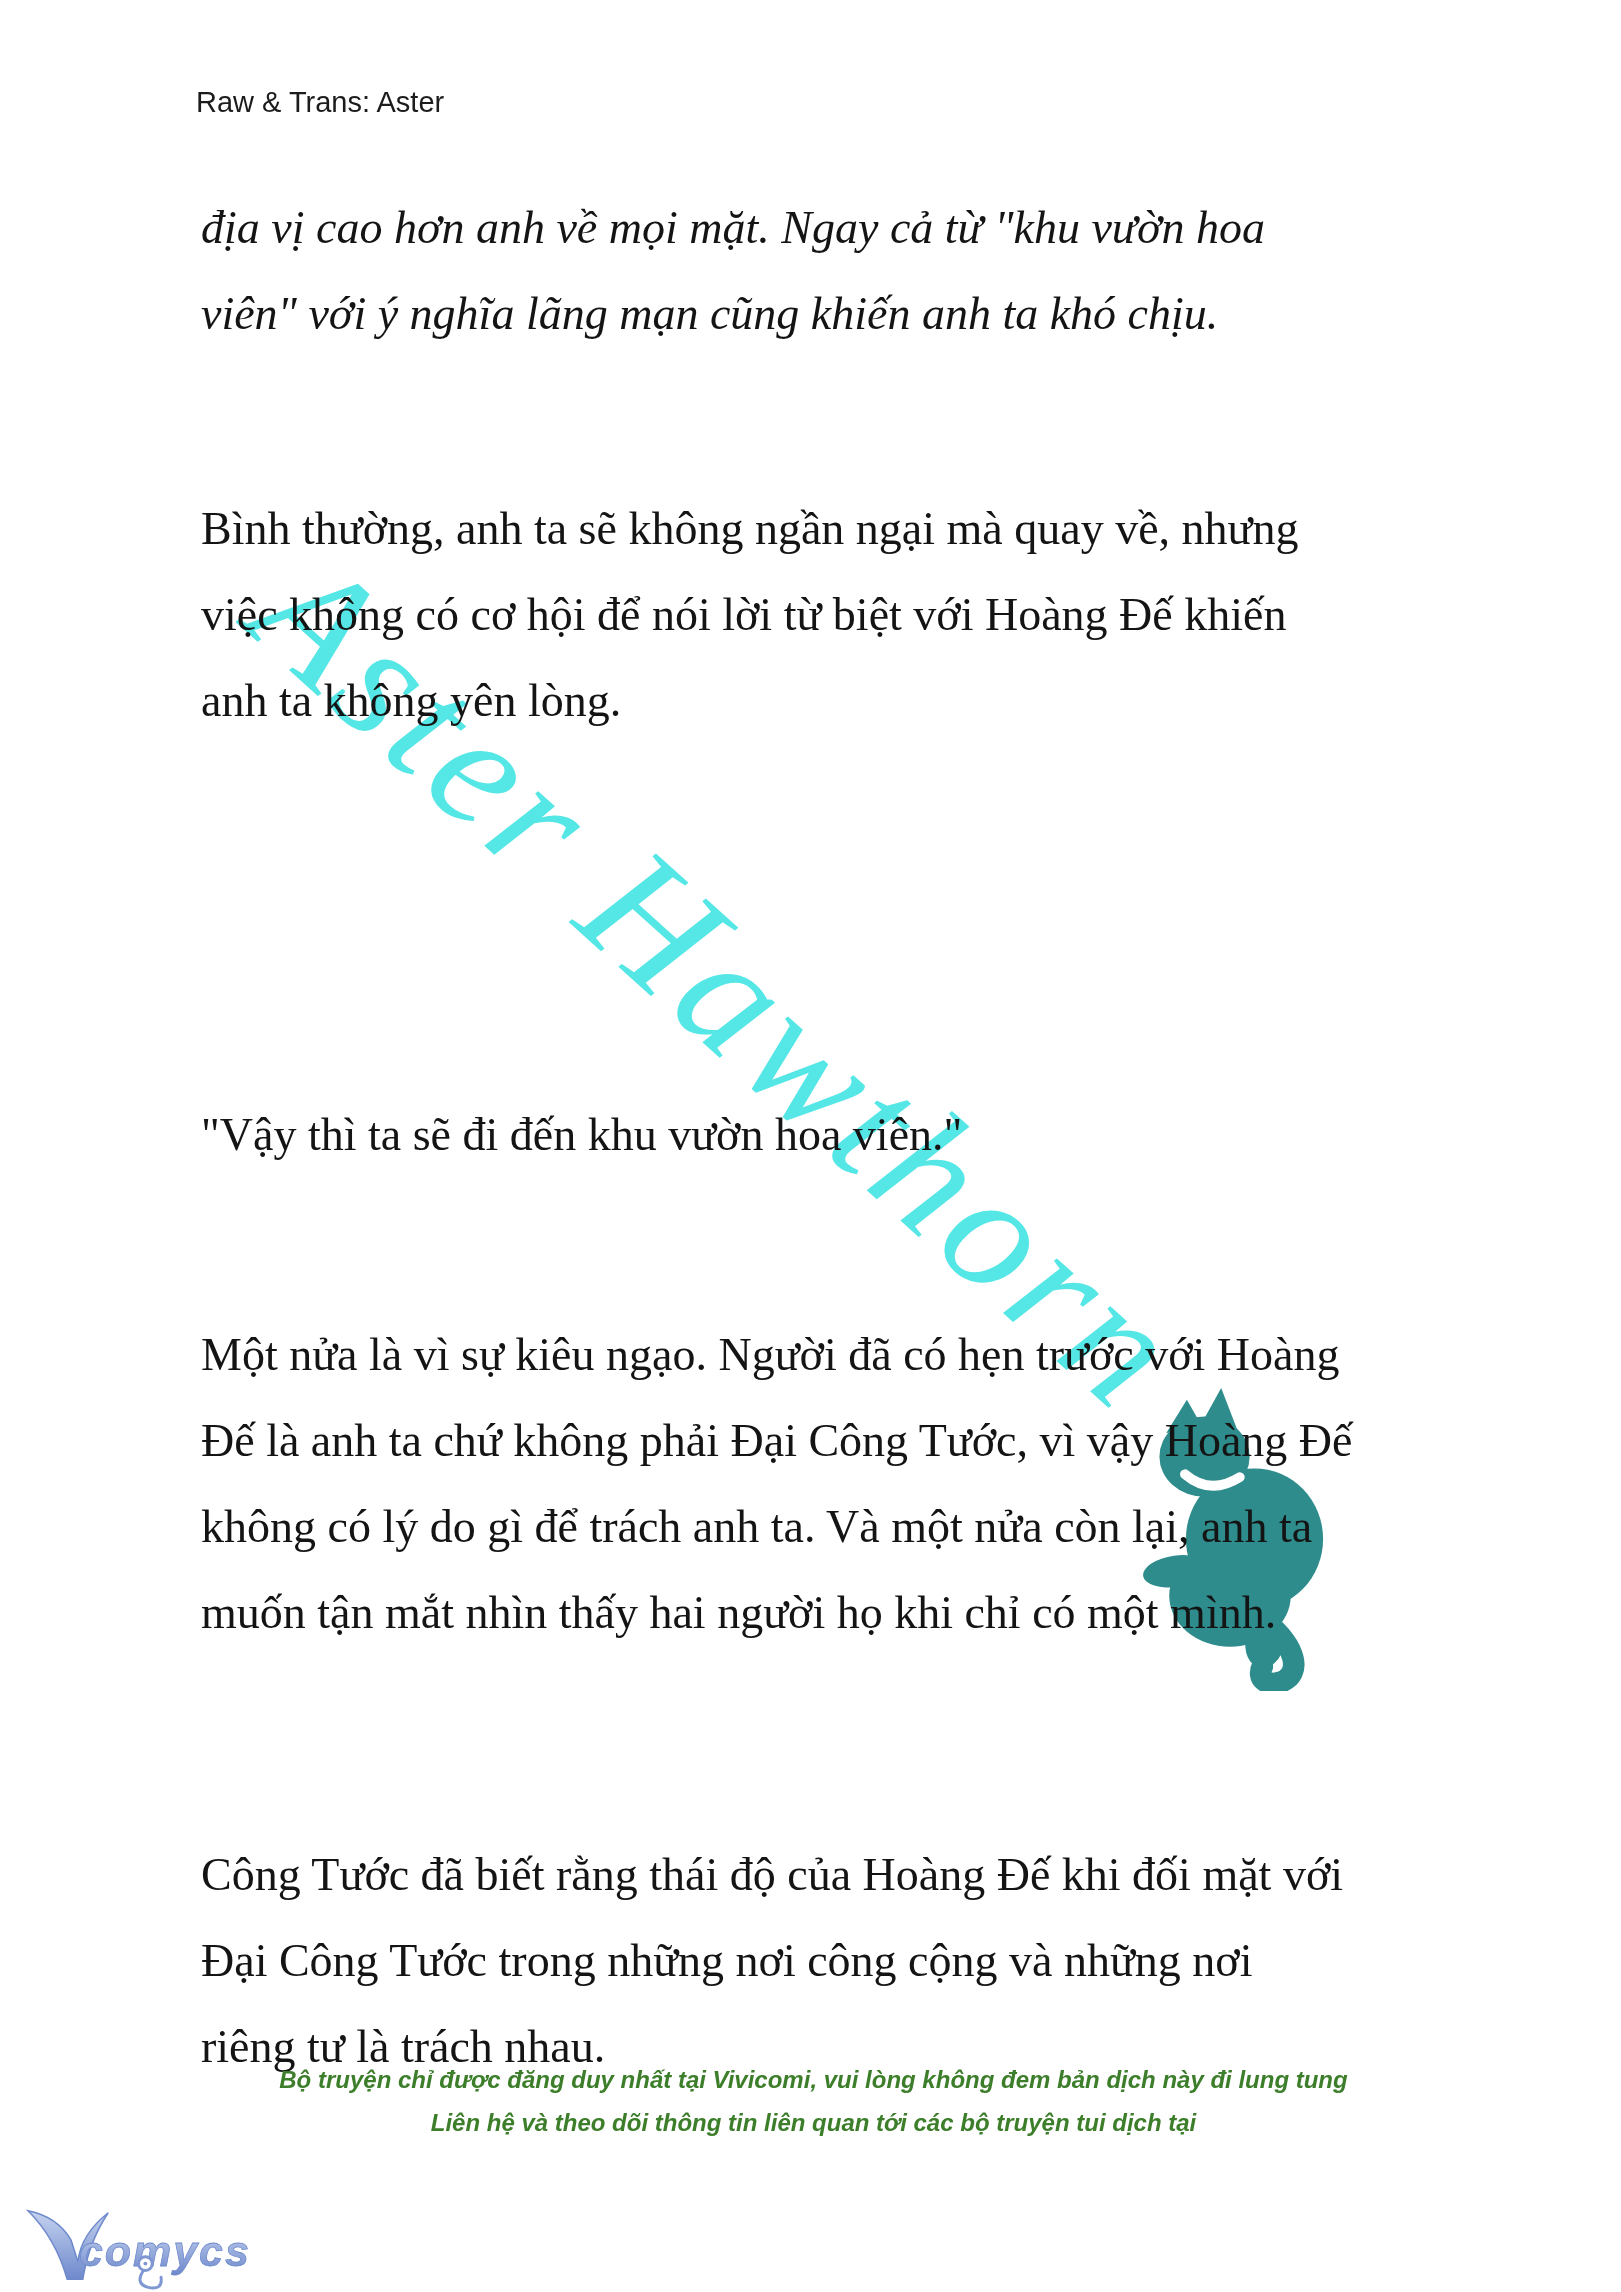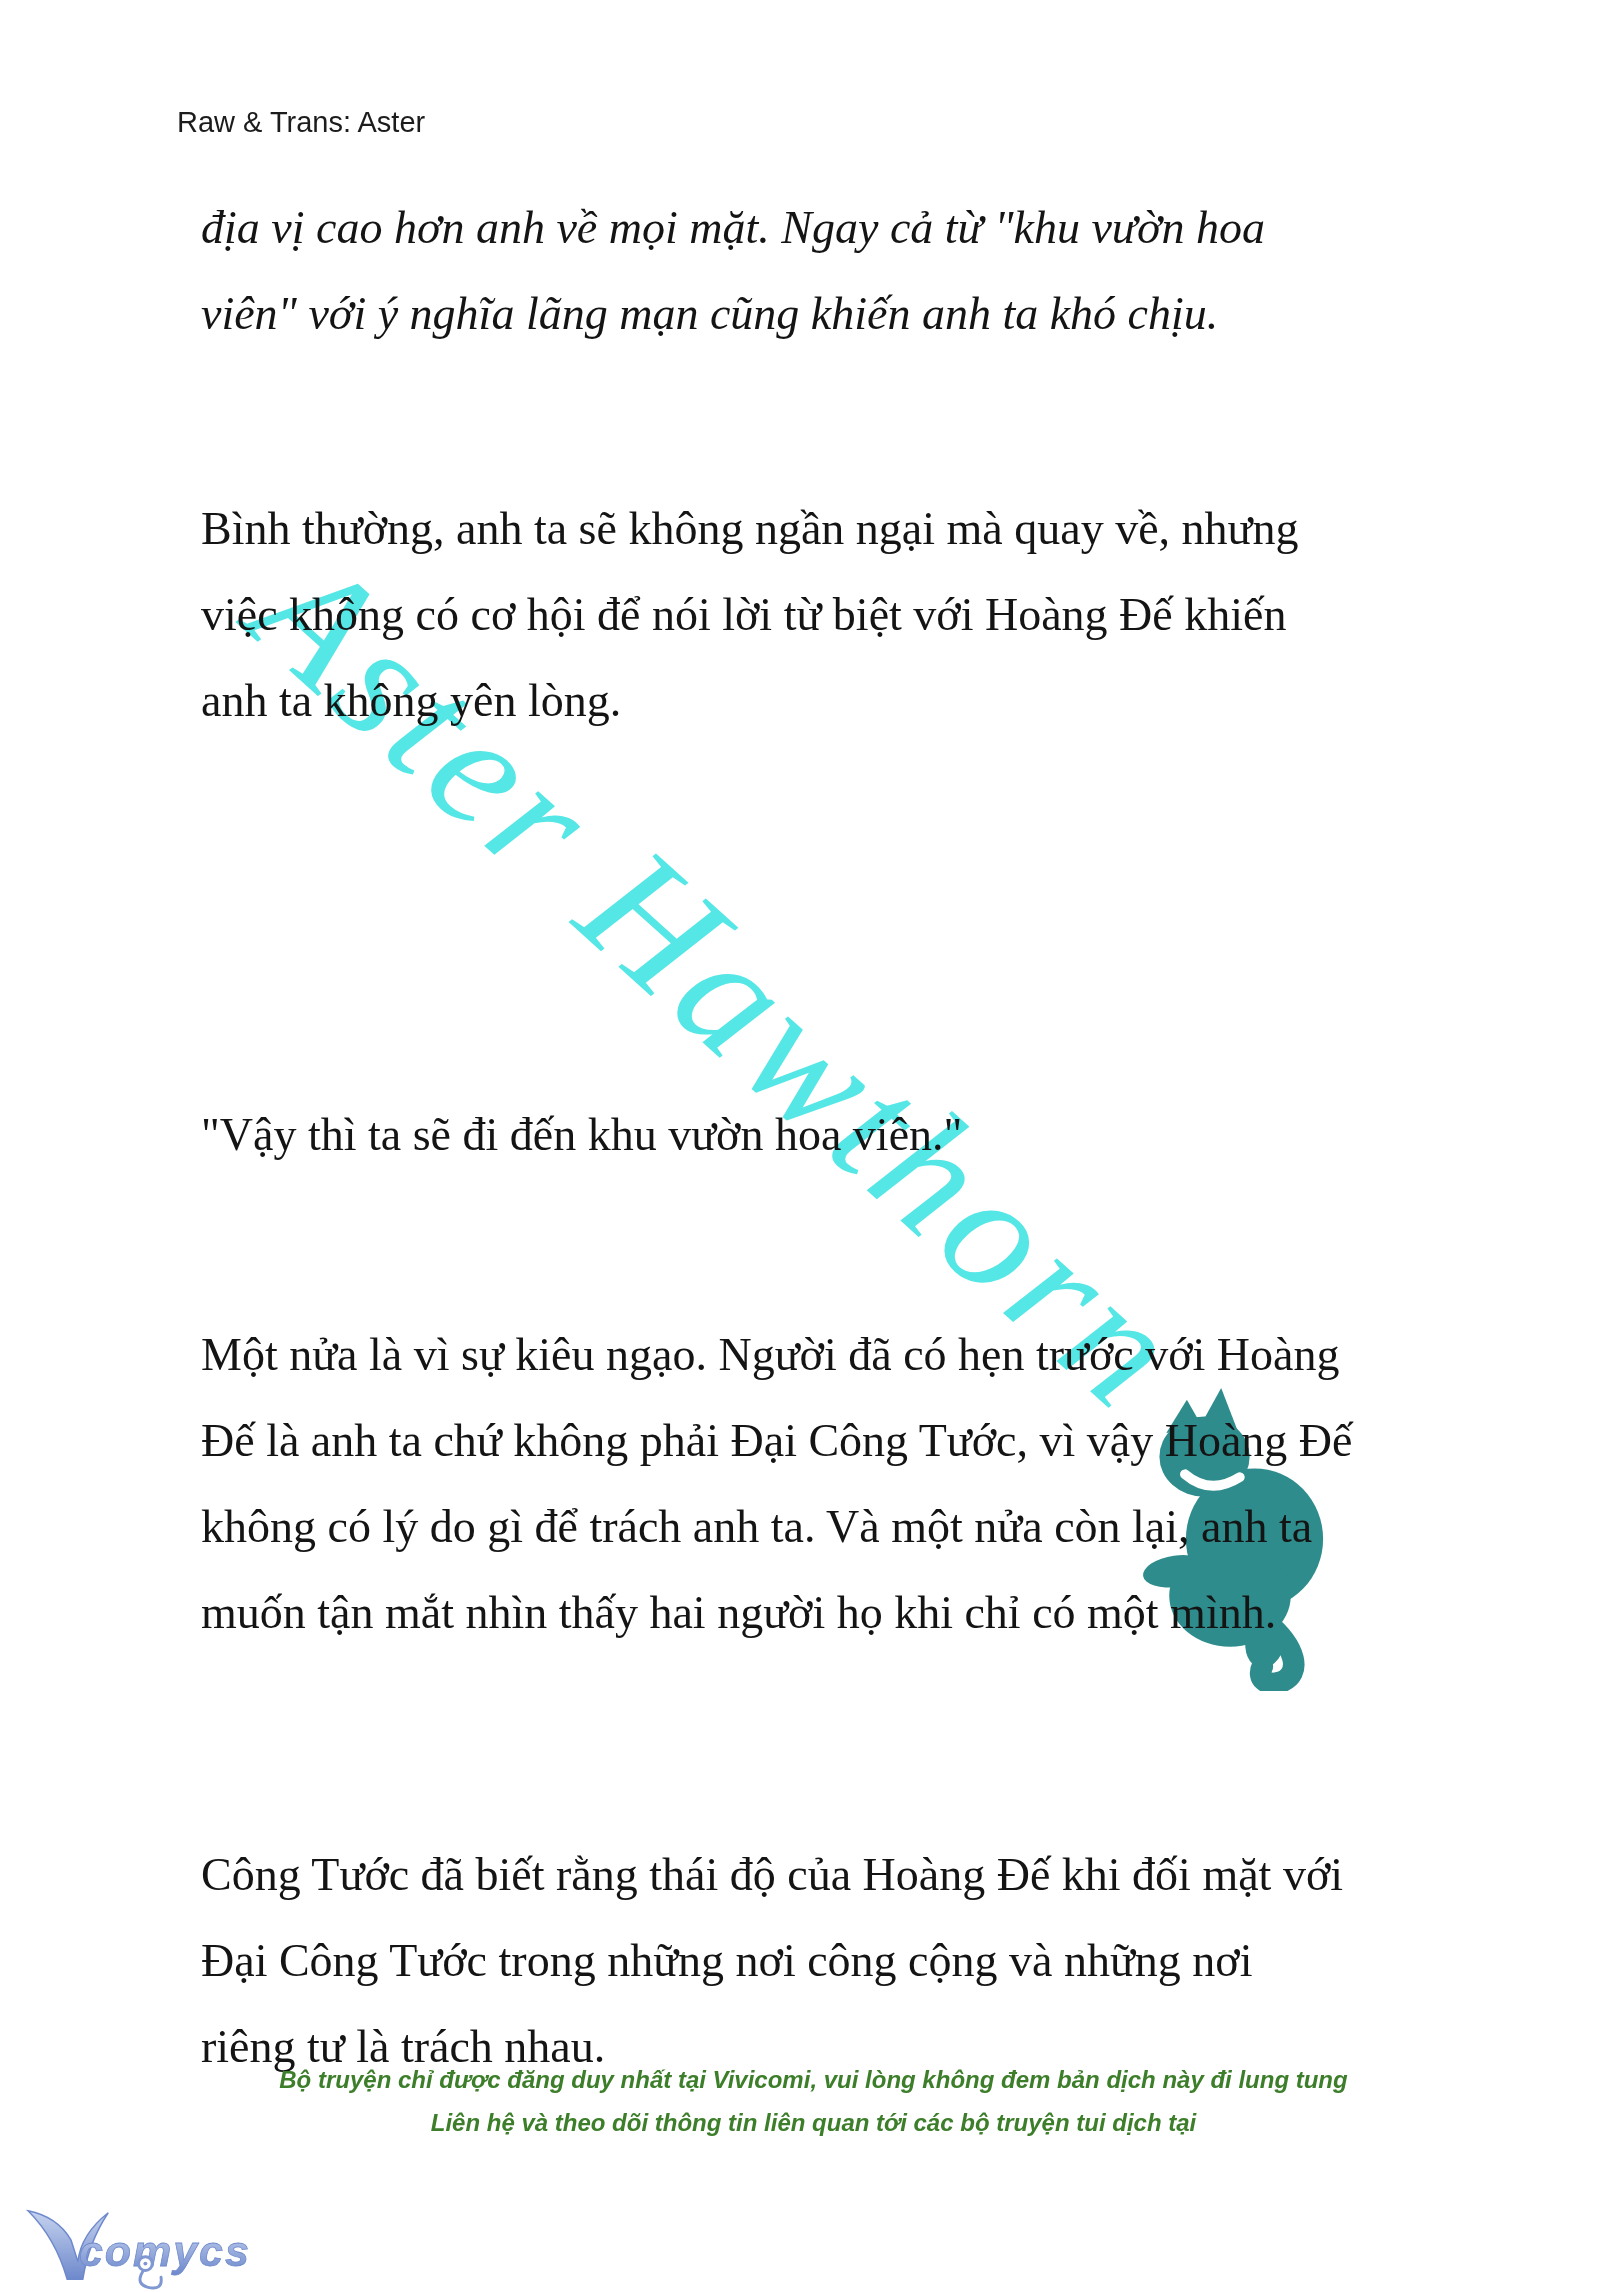--- a/index.html
+++ b/index.html
@@ -15,28 +15,27 @@
   .page {
     position: relative;
     width: 1621px;
     height: 2293px;
     background: #ffffff;
     overflow: hidden;
     font-family: "Liberation Serif", serif;
   }
   .header {
     position: absolute;
-    left: 177px;
+    left: 196px;
     top: 86px;
     font-family: "Liberation Sans", sans-serif;
     font-size: 29px;
     color: #1c1c1c;
     z-index: 3;
     white-space: nowrap;
-    margin-top: 20px;
   }
   .watermark {
     position: absolute;
     left: 336px;
     top: 524px;
     font-family: "Liberation Serif", serif;
     font-style: italic;
     font-size: 167px;
     line-height: 1;
     letter-spacing: 7.8px;

